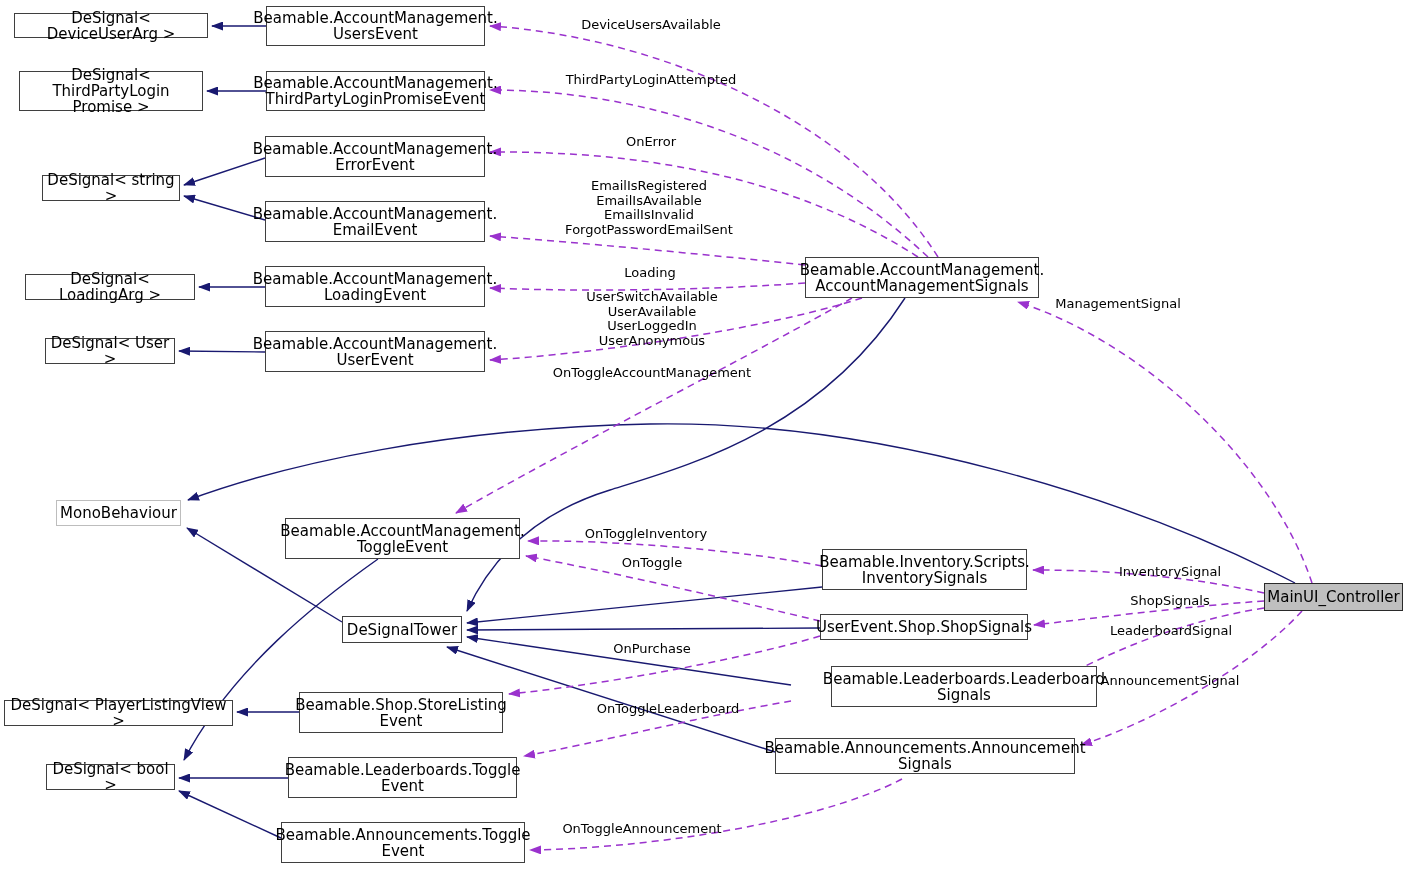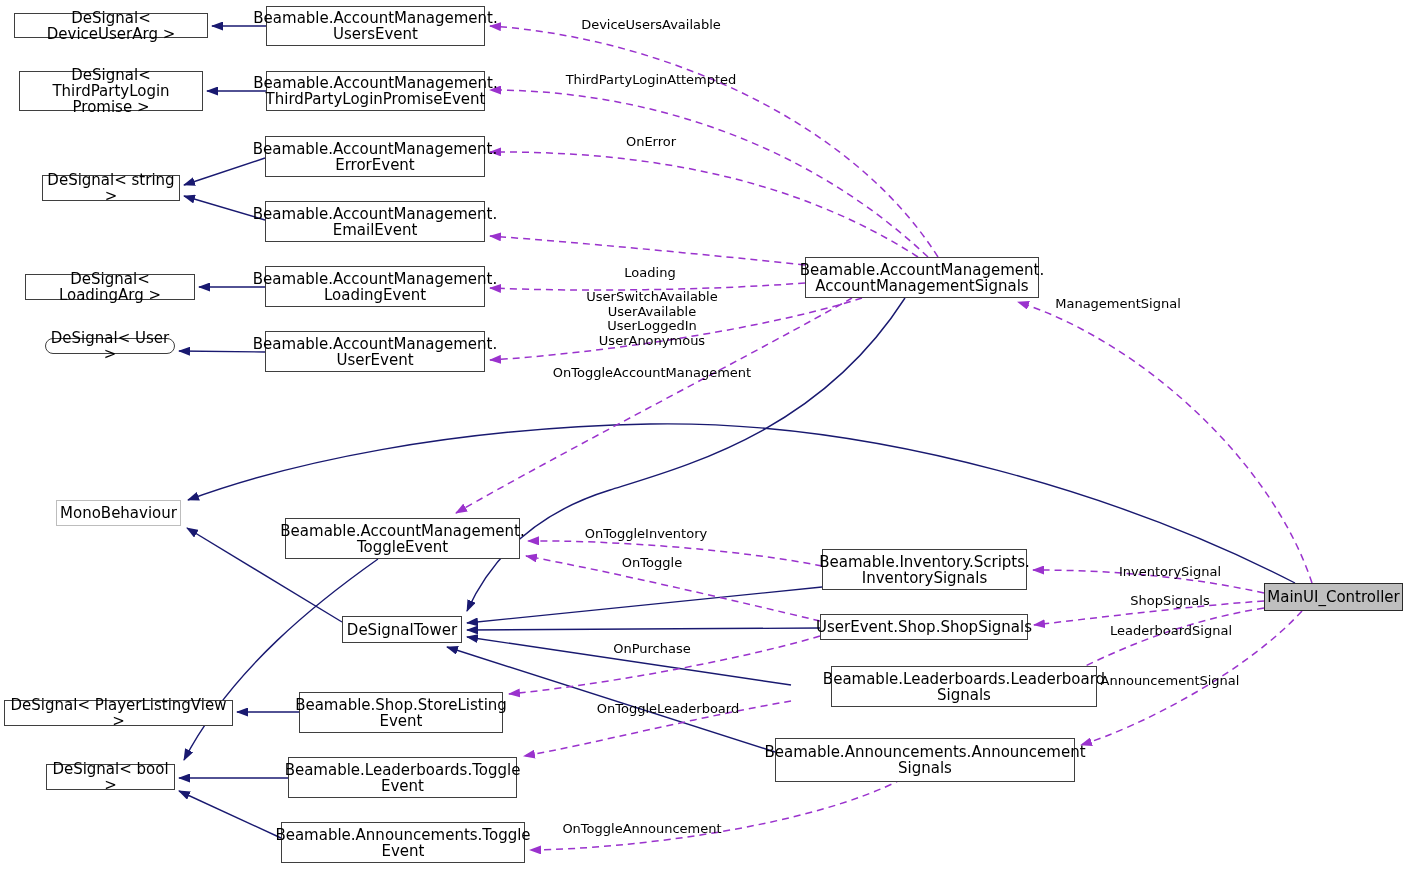--- a/index.html
+++ b/index.html
@@ -84,48 +84,52 @@
     <div class="node default" style="left: 266px; top: 71px; width: 219px; height: 40px;">Beamable.AccountManagement.
 ThirdPartyLoginPromiseEvent</div>
     <div class="node default" style="left: 265px; top: 136px; width: 220px; height: 41px;">Beamable.AccountManagement.
 ErrorEvent</div>
     <div class="node default" style="left: 42px; top: 175px; width: 138px; height: 26px;">DeSignal&lt; string &gt;</div>
     <div class="node default" style="left: 265px; top: 201px; width: 220px; height: 41px;">Beamable.AccountManagement.
 EmailEvent</div>
     <div class="node default" style="left: 25px; top: 274px; width: 170px; height: 26px;">DeSignal&lt; LoadingArg &gt;</div>
     <div class="node default" style="left: 265px; top: 266px; width: 220px; height: 41px;">Beamable.AccountManagement.
 LoadingEvent</div>
-    <div class="node default" style="left: 45px; top: 338px; width: 130px; height: 16px; border-radius: 11px;">DeSignal&lt; User &gt;</div>
+    <div class="node default" style="left: 45px; top: 338px; width: 130px; height: 26px;">DeSignal&lt; User &gt;</div>
     <div class="node default" style="left: 265px; top: 331px; width: 220px; height: 41px;">Beamable.AccountManagement.
 UserEvent</div>
     <div class="node default" style="left: 805px; top: 257px; width: 234px; height: 41px;">Beamable.AccountManagement.
 AccountManagementSignals</div>
     <div class="node external" style="left: 56px; top: 500px; width: 125px; height: 26px;">MonoBehaviour</div>
     <div class="node default" style="left: 285px; top: 518px; width: 235px; height: 41px;">Beamable.AccountManagement.
 ToggleEvent</div>
     <div class="node default" style="left: 342px; top: 616px; width: 120px; height: 27px;">DeSignalTower</div>
     <div class="node default" style="left: 822px; top: 549px; width: 205px; height: 41px;">Beamable.Inventory.Scripts.
 InventorySignals</div>
     <div class="node default" style="left: 820px; top: 614px; width: 208px; height: 26px;">UserEvent.Shop.ShopSignals</div>
     <div class="node default" style="left: 791px; top: 666px; width: 266px; height: 41px; margin-left: 40px;">Beamable.Leaderboards.Leaderboard
 Signals</div>
-    <div class="node default" style="left: 775px; top: 738px; width: 300px; height: 44px;">Beamable.Announcements.Announcement
+    <div class="node default" style="left: 775px; top: 738px; width: 300px; height: 36px;">Beamable.Announcements.Announcement
 Signals</div>
     <div class="node highlight" style="left: 1264px; top: 583px; width: 139px; height: 28px;">MainUI_Controller</div>
     <div class="node default" style="left: 4px; top: 700px; width: 229px; height: 26px;">DeSignal&lt; PlayerListingView &gt;</div>
     <div class="node default" style="left: 299px; top: 692px; width: 204px; height: 41px;">Beamable.Shop.StoreListing
 Event</div>
     <div class="node default" style="left: 46px; top: 764px; width: 129px; height: 26px;">DeSignal&lt; bool &gt;</div>
     <div class="node default" style="left: 288px; top: 757px; width: 229px; height: 41px;">Beamable.Leaderboards.Toggle
 Event</div>
     <div class="node default" style="left: 281px; top: 822px; width: 244px; height: 41px;">Beamable.Announcements.Toggle
 Event</div>
     <div class="edge-label" style="left: 651px; top: 6px; margin-top: 12px;">DeviceUsersAvailable</div>
     <div class="edge-label" style="left: 651px; top: 73px;">ThirdPartyLoginAttempted</div>
     <div class="edge-label" style="left: 651px; top: 135px;">OnError</div>
+    <div class="edge-label" style="left: 649px; top: 179px;">EmailIsRegistered
+EmailIsAvailable
+EmailIsInvalid
+ForgotPasswordEmailSent</div>
     <div class="edge-label" style="left: 650px; top: 266px;">Loading</div>
     <div class="edge-label" style="left: 652px; top: 290px;">UserSwitchAvailable
 UserAvailable
 UserLoggedIn
 UserAnonymous</div>
     <div class="edge-label" style="left: 652px; top: 366px;">OnToggleAccountManagement</div>
     <div class="edge-label" style="left: 1118px; top: 297px;">ManagementSignal</div>
     <div class="edge-label" style="left: 646px; top: 527px;">OnToggleInventory</div>
     <div class="edge-label" style="left: 652px; top: 556px;">OnToggle</div>
     <div class="edge-label" style="left: 1170px; top: 565px;">InventorySignal</div>

